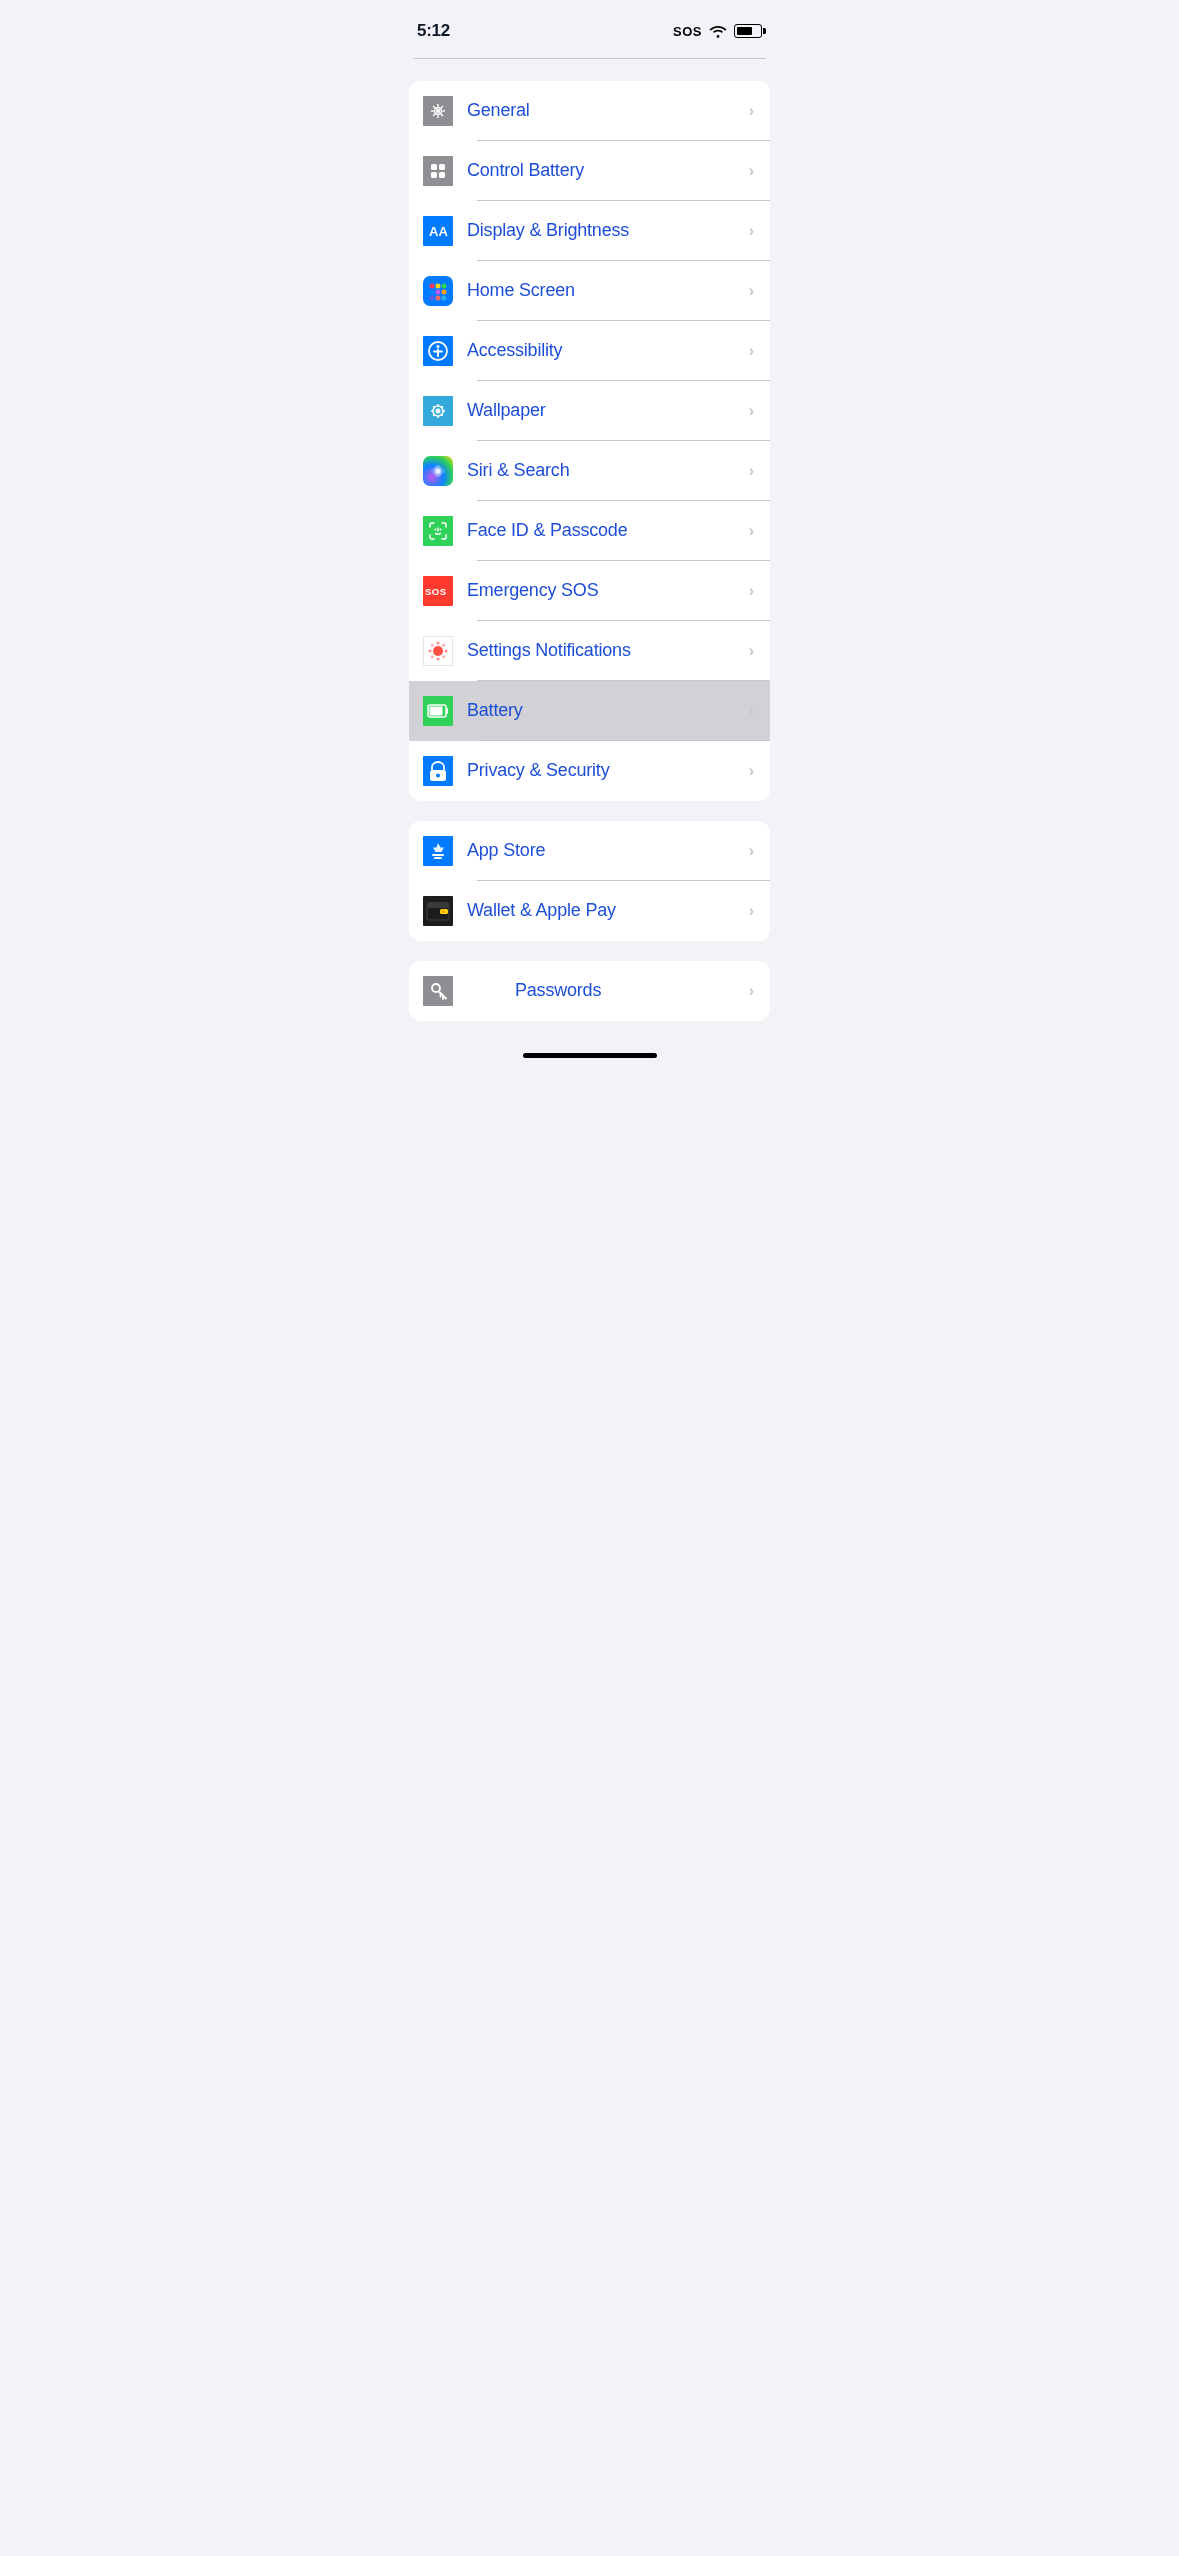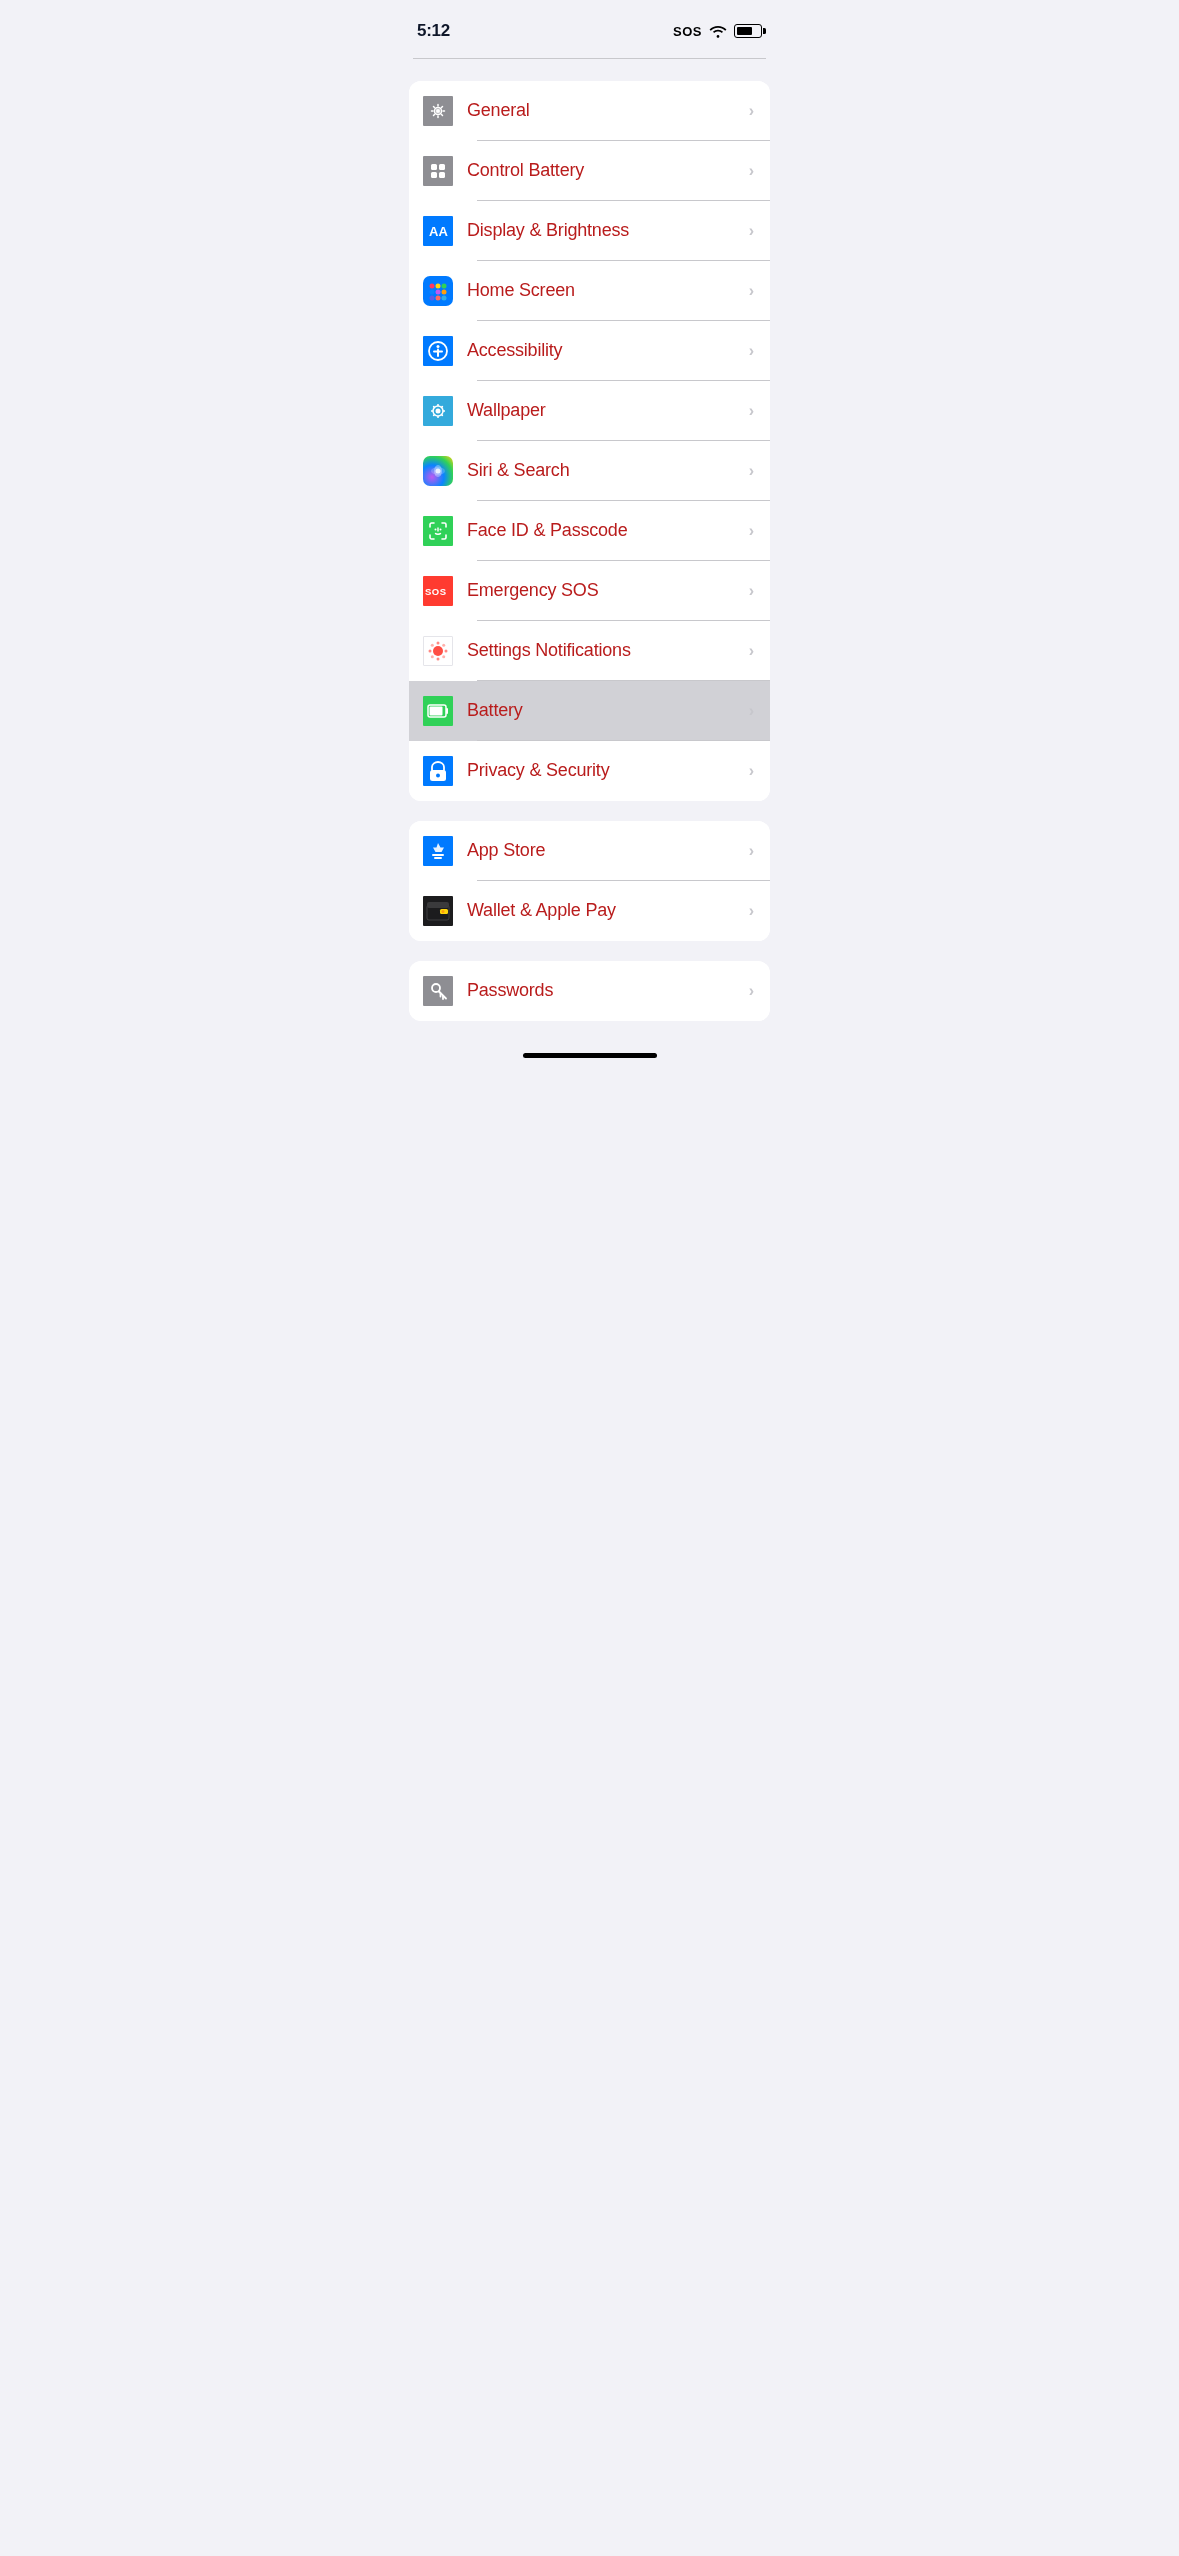--- a/index.html
+++ b/index.html
@@ -140,21 +140,21 @@
       margin: 0 14px 0 14px;
       display: flex;
       align-items: center;
       justify-content: center;
       flex-shrink: 0;
     }
 
     .row-label {
       flex: 1;
       font-size: 18px;
-      color: #b91c1c;
+      color: #1d4ed8;
       letter-spacing: -0.2px;
     }
 
     .chevron {
       color: #c7c7cc;
       font-size: 16px;
       font-weight: 600;
       margin-left: 8px;
     }
 
@@ -445,21 +445,21 @@
       </svg>
     </div>
     <span class="row-label">Wallet &amp; Apple Pay</span>
     <span class="chevron">›</span>
   </div>
 
 </div>
 
 <div class="settings-section" style="margin-bottom: 20px;">
 
-  <div class="settings-row" style="border-radius: 12px;">
+  <div class="settings-row" style="border-radius: 12px; gap: 48px;">
     <div class="row-icon icon-passwords">
       <svg width="22" height="22" viewBox="0 0 22 22" fill="none">
         <circle cx="9" cy="8" r="4" stroke="white" stroke-width="1.8" fill="none"></circle>
         <line x1="12" y1="11.5" x2="19" y2="18.5" stroke="white" stroke-width="1.8" stroke-linecap="round"></line>
         <line x1="16" y1="16" x2="16" y2="19" stroke="white" stroke-width="1.8" stroke-linecap="round"></line>
         <line x1="13.5" y1="13.5" x2="13.5" y2="16.5" stroke="white" stroke-width="1.8" stroke-linecap="round"></line>
       </svg>
     </div>
     <span class="row-label">Passwords</span>
     <span class="chevron">›</span>

